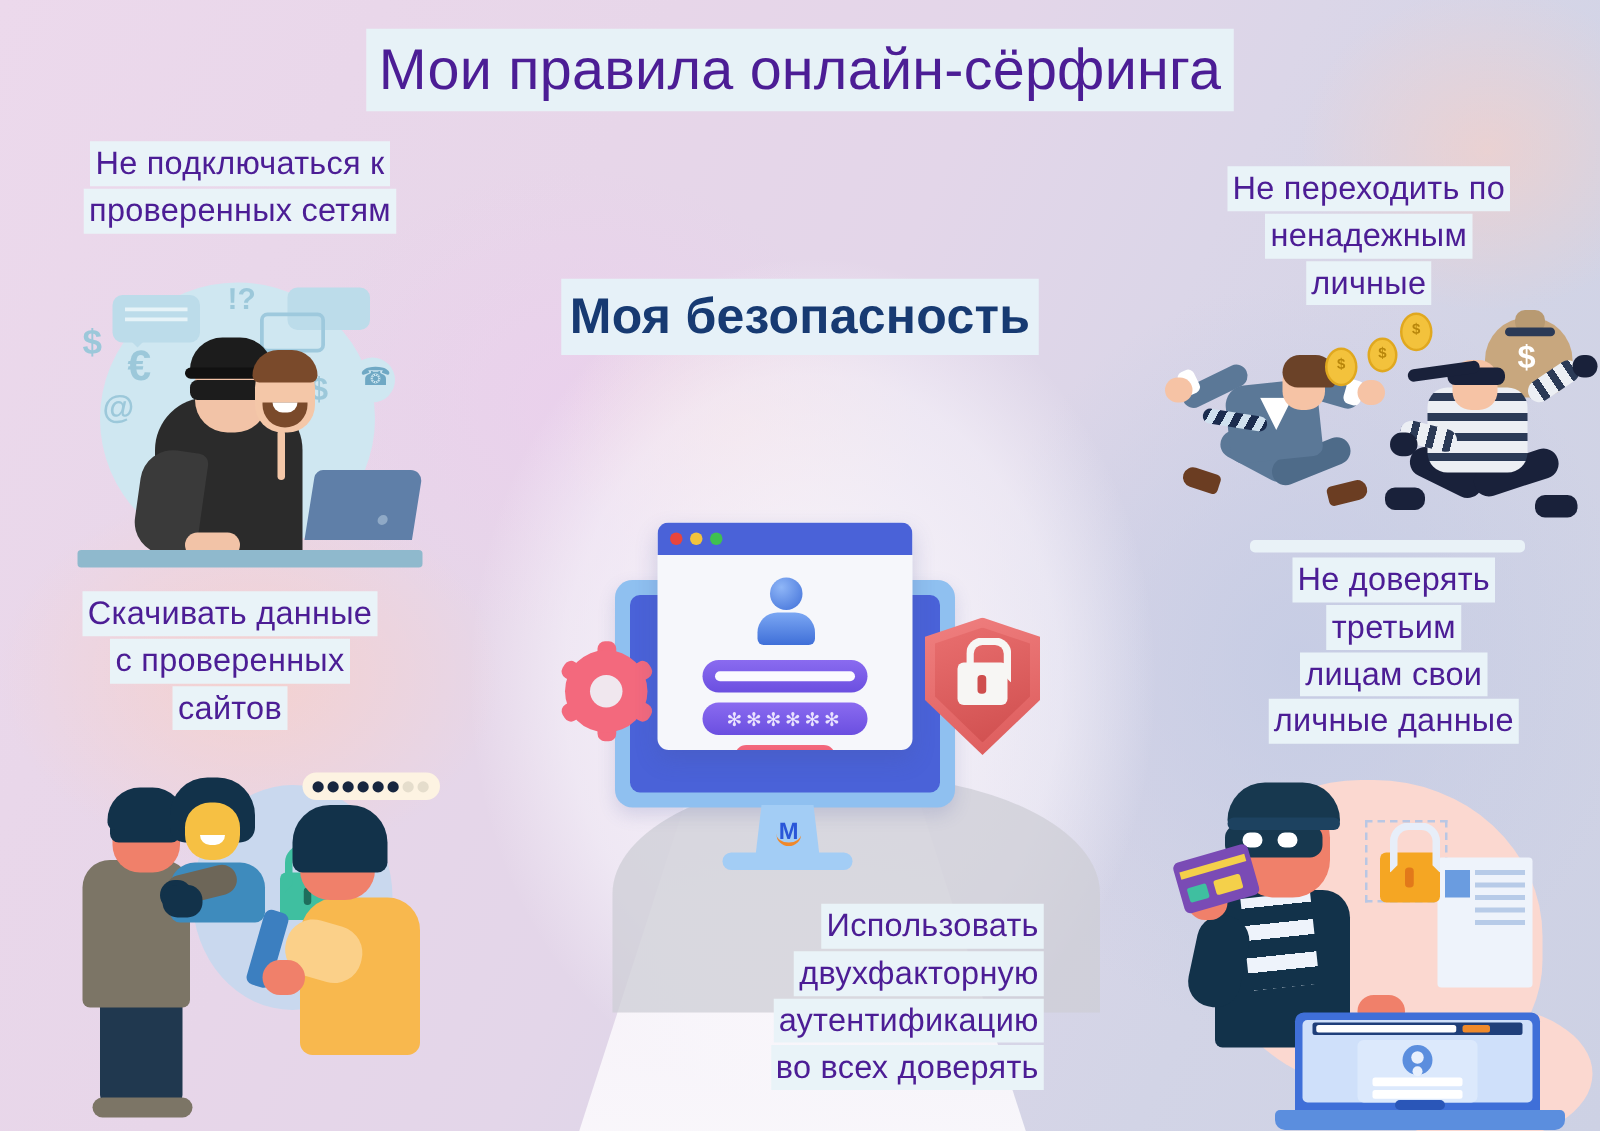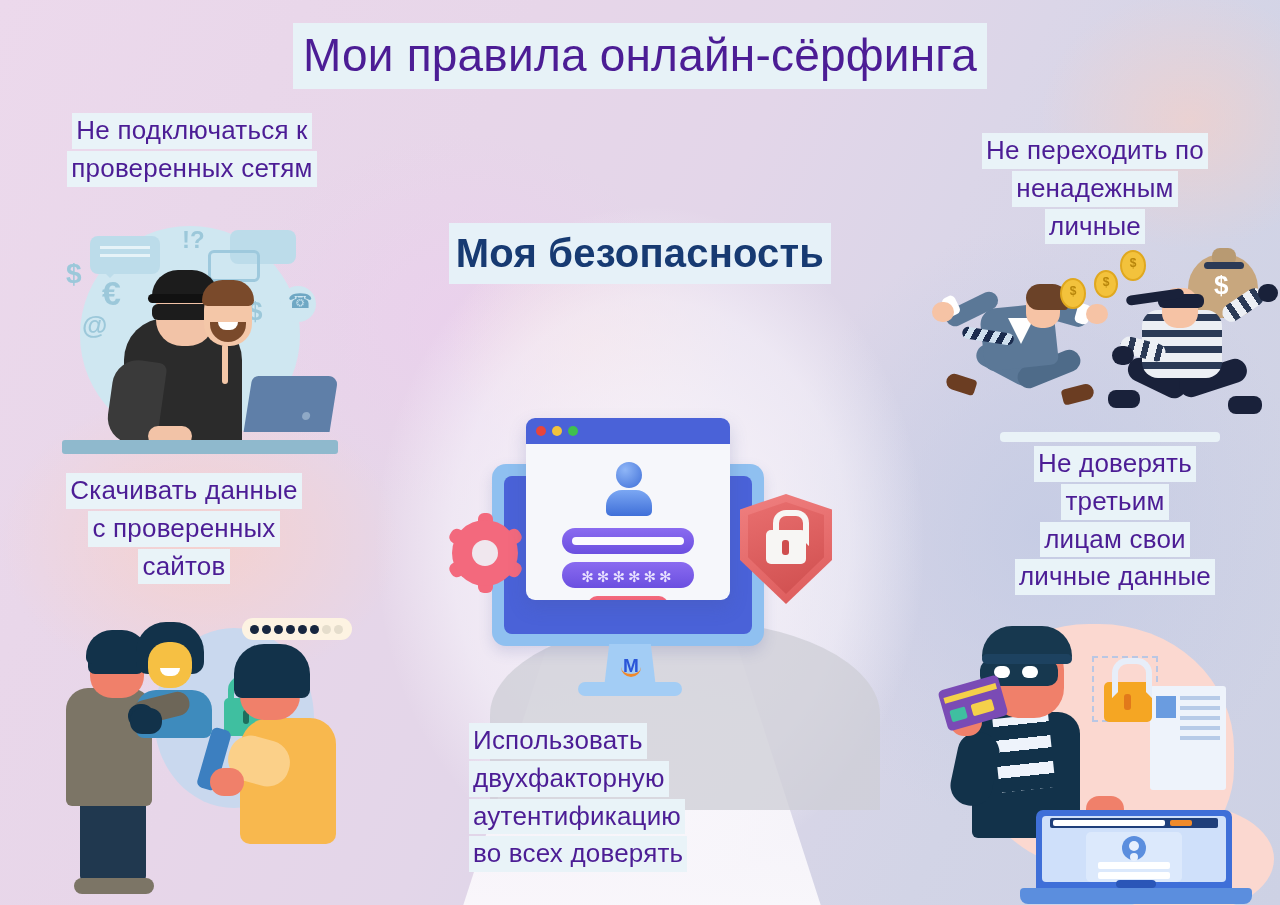--- a/index.html
+++ b/index.html
@@ -42,21 +42,21 @@
   .title span{padding:3px 10px;background:#e7f2f7;}
 
   .headline{top:222px;left:0;width:1280px;text-align:center;
     font-size:40px;font-weight:700;color:#173a72;line-height:1.42;}
   .headline span{background:#e6f1f8;padding:2px 7px;}
 
   .r-tl{top:112px;left:12px;width:360px;text-align:center;font-size:26px;}
   .r-ml{top:472px;left:8px;width:352px;text-align:center;font-size:26px;}
   .r-tr{top:132px;left:930px;width:330px;text-align:center;font-size:26px;}
   .r-mr{top:445px;left:955px;width:320px;text-align:center;font-size:26px;}
-  .r-bc{top:722px;left:469px;width:380px;text-align:left;font-size:26px;}
+  .r-bc{top:722px;left:455px;width:380px;text-align:right;font-size:26px;}
 
   
   .ill{position:absolute;}
 
   
   #ill-hacker-mask{left:52px;top:218px;width:296px;height:252px;}
   .hk-blob{position:absolute;left:28px;top:8px;width:220px;height:218px;border-radius:50%;background:#cfe7f1;}
   .hk-desk{position:absolute;left:10px;top:222px;width:276px;height:14px;border-radius:3px;background:#8fb9cd;}
   .hk-body{position:absolute;left:72px;top:100px;width:118px;height:128px;border-radius:42px 42px 6px 6px;background:#2b2b2b;}
   .hk-arm{position:absolute;left:58px;top:142px;width:52px;height:84px;border-radius:26px 8px 8px 26px;background:#3a3a3a;transform:rotate(8deg);}

